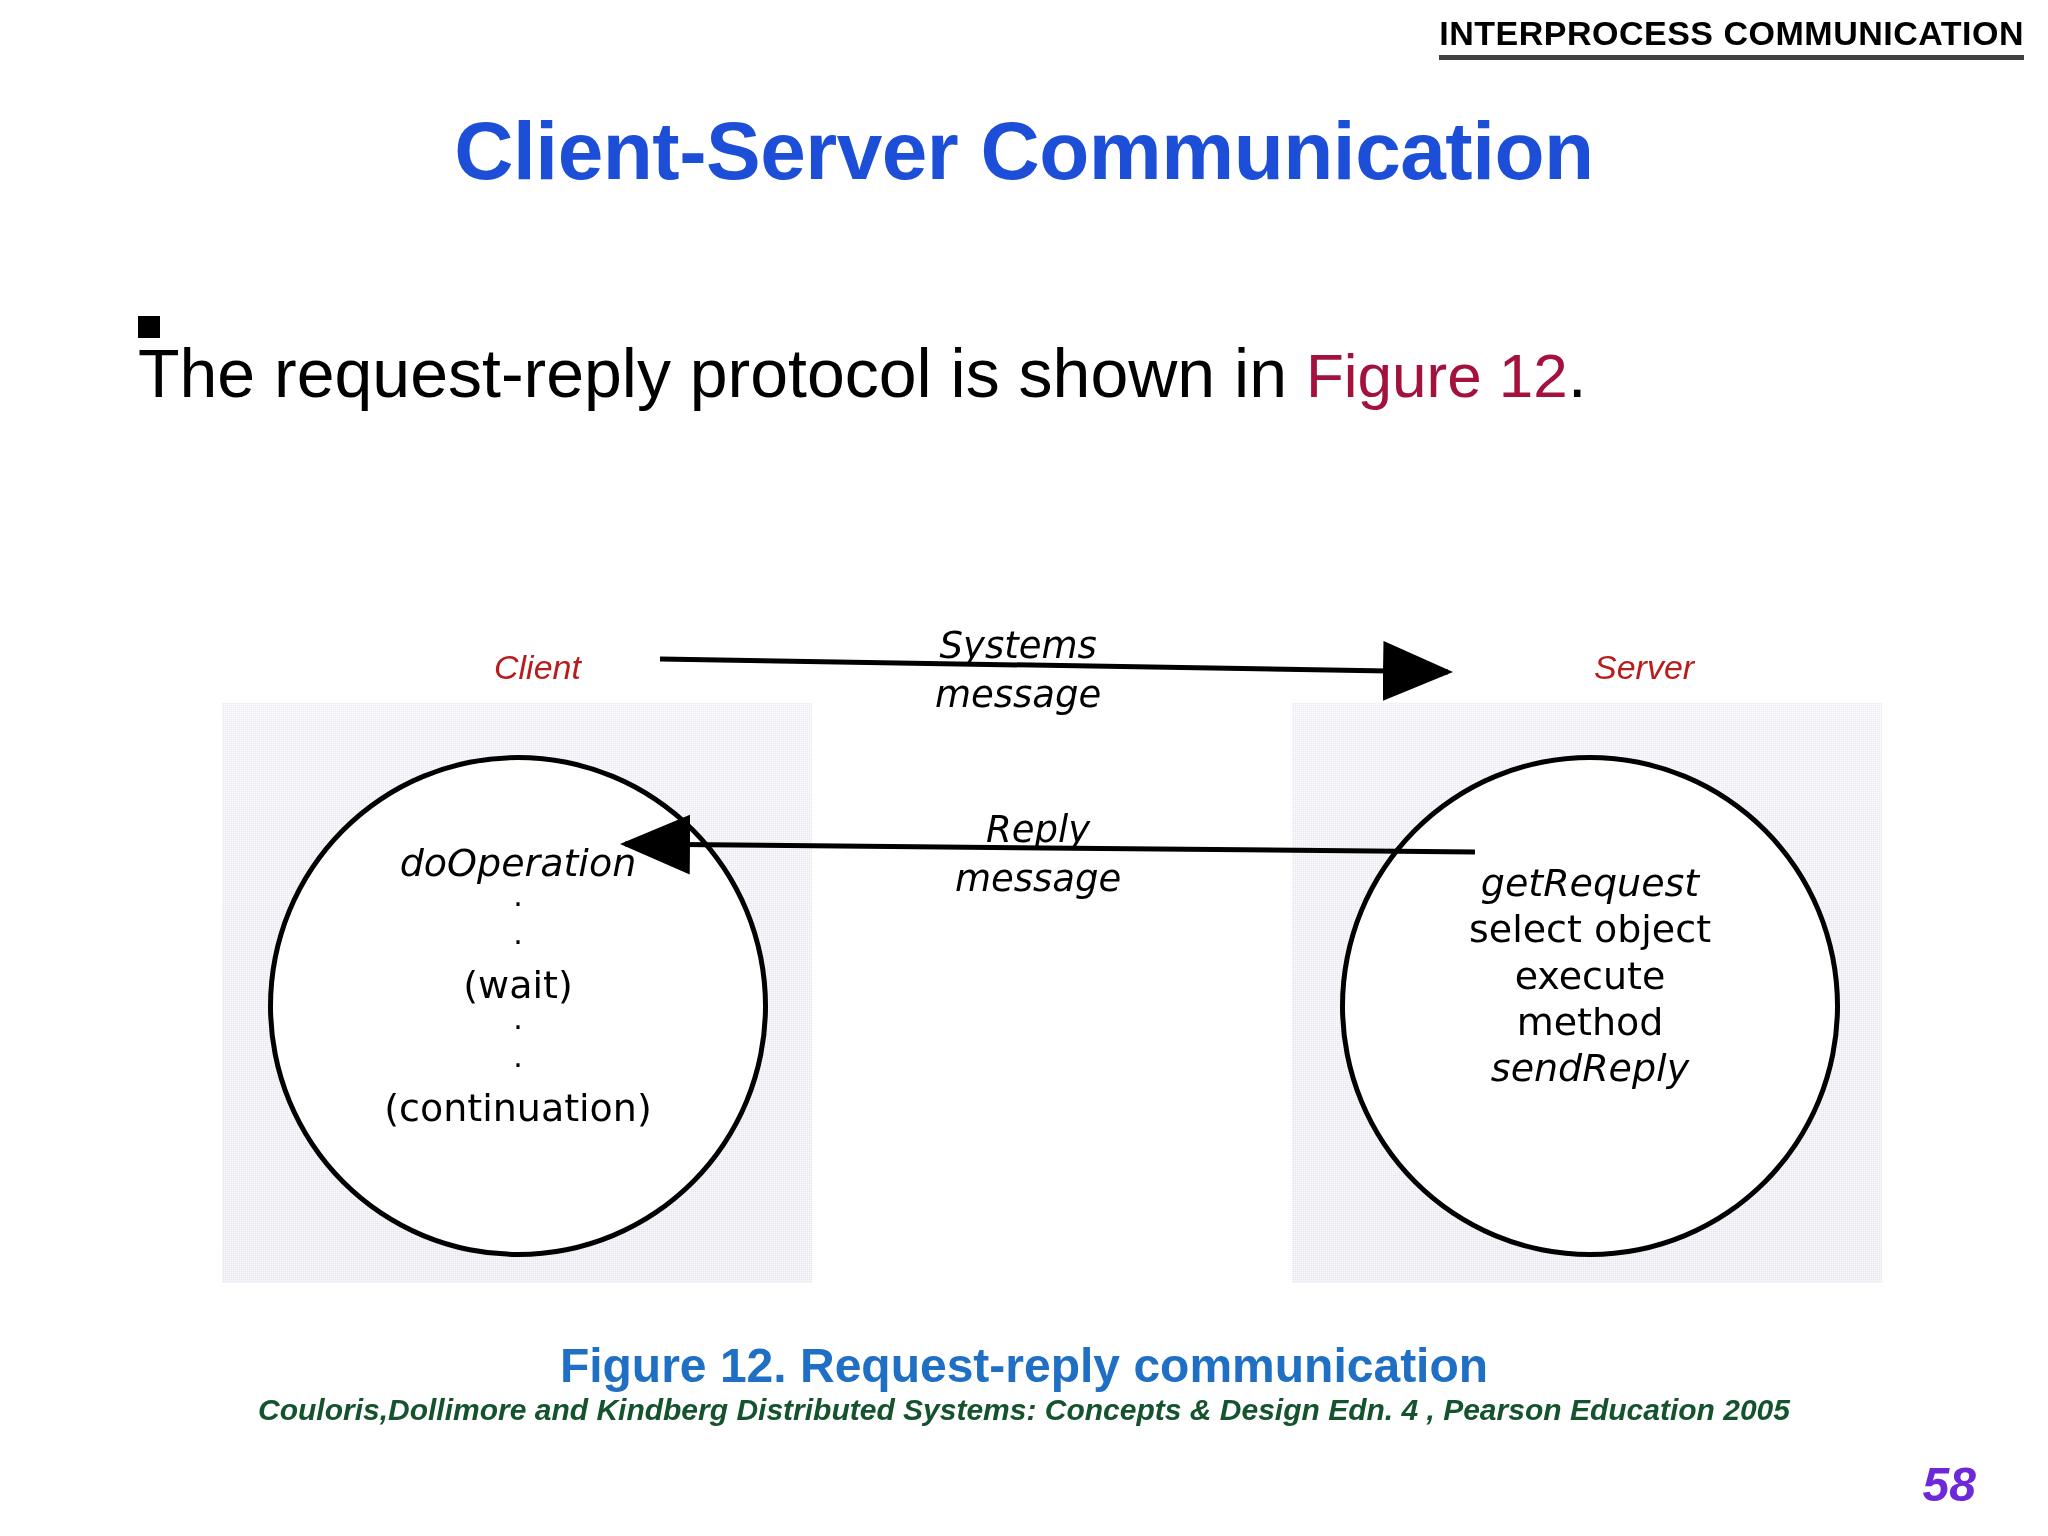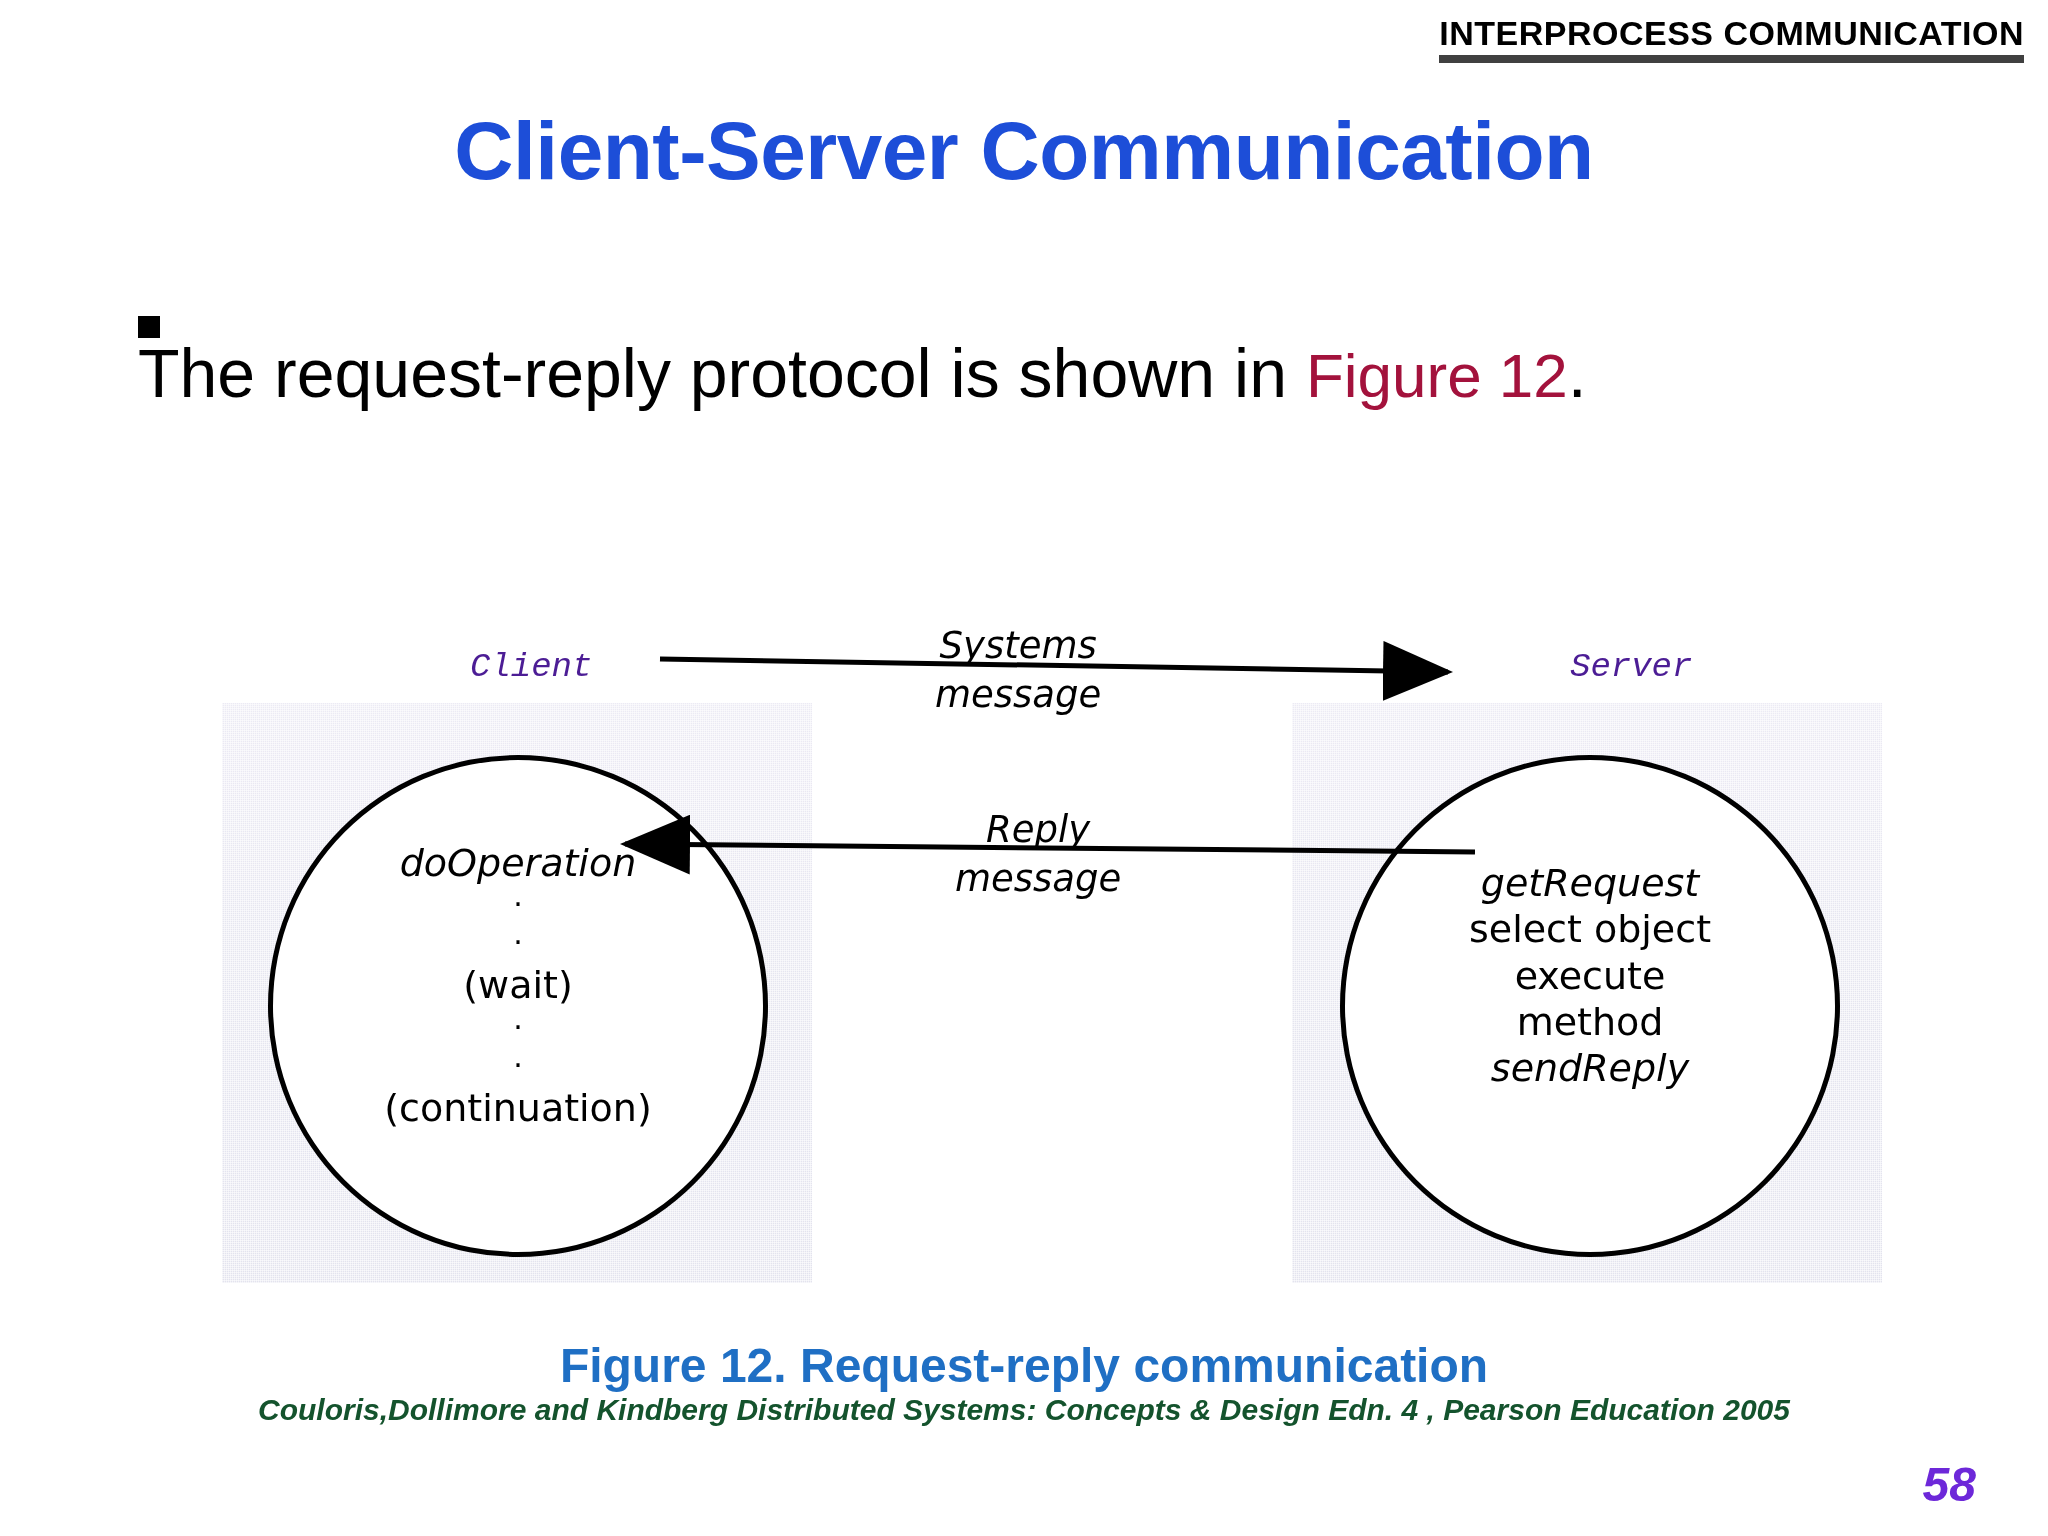--- a/index.html
+++ b/index.html
@@ -19,21 +19,21 @@
   
   .slide-header {
     position: absolute;
     top: 14px;
     right: 24px;
     font-size: 34px;
     font-weight: bold;
     color: #000000;
     letter-spacing: 0.5px;
     padding-bottom: 2px;
-    border-bottom: 8px solid #404040;
+    border-bottom: 5px solid #404040;
     white-space: nowrap;
   }
 
   
   .slide-title {
     position: absolute;
     top: 110px;
     left: 0;
     width: 2048px;
     text-align: center;
@@ -81,23 +81,24 @@
     top: 620px;
     left: 0;
     width: 2048px;
     height: 700px;
   }
 
   .role-label {
     position: absolute;
     font-size: 34px;
     font-style: italic;
-    color: #4c1d95;
-    white-space: nowrap;
-    font-family: Liberation Mono, monospace;
+    color: #b91c1c;
+    white-space: nowrap;
+    font-family: Liberation Sans, sans-serif;
+    margin-left: 24px;
   }
   #client-label { left: 470px; top: 28px; }
   #server-label { left: 1570px; top: 28px; }
 
   
   .panel {
     position: absolute;
     top: 83px;
     width: 590px;
     height: 580px;

